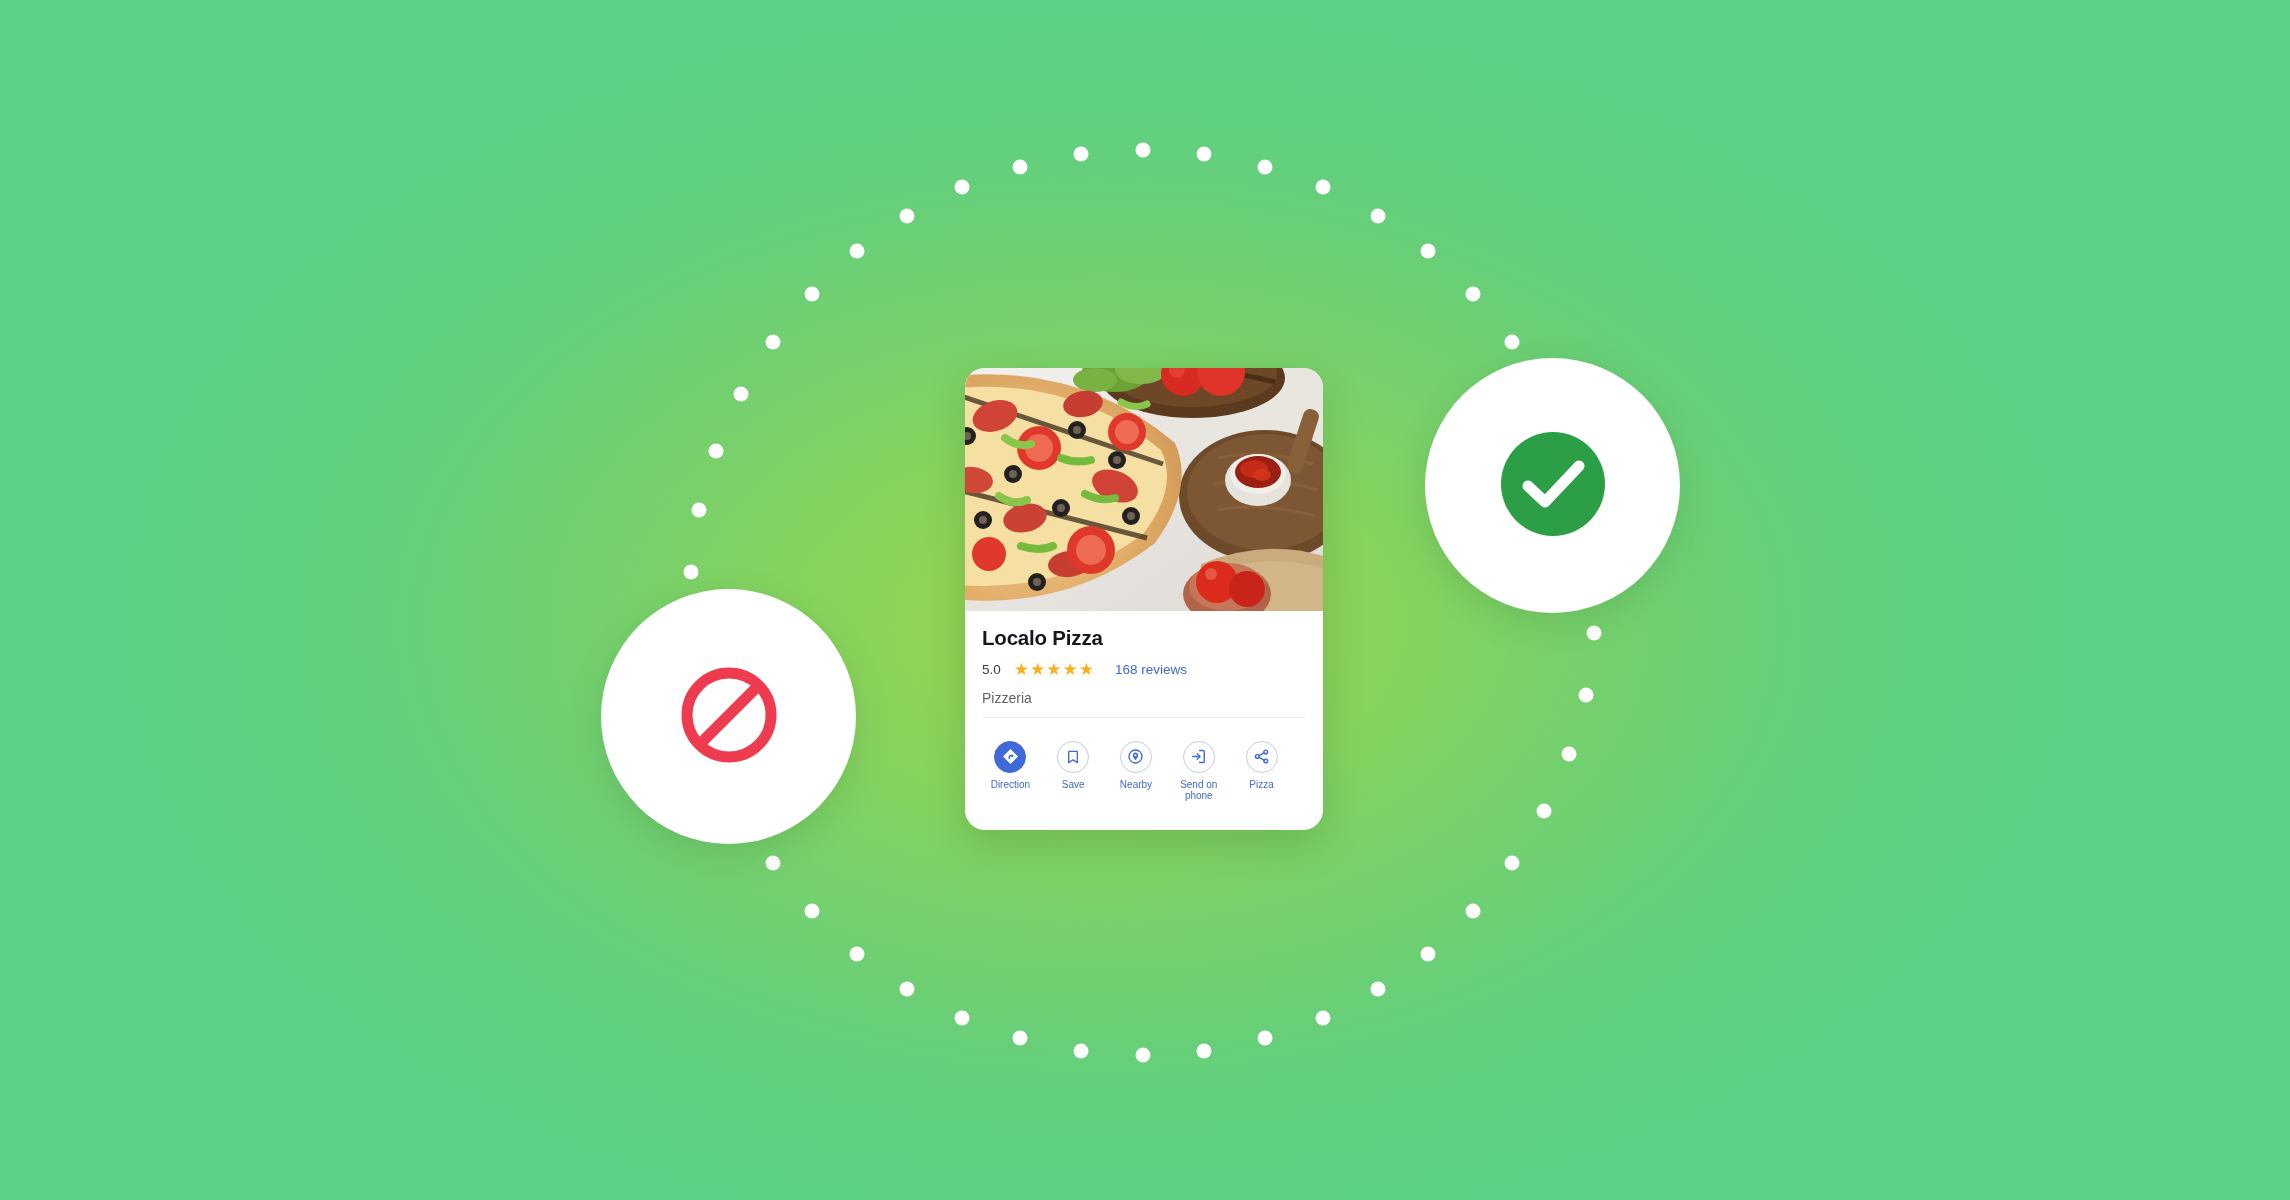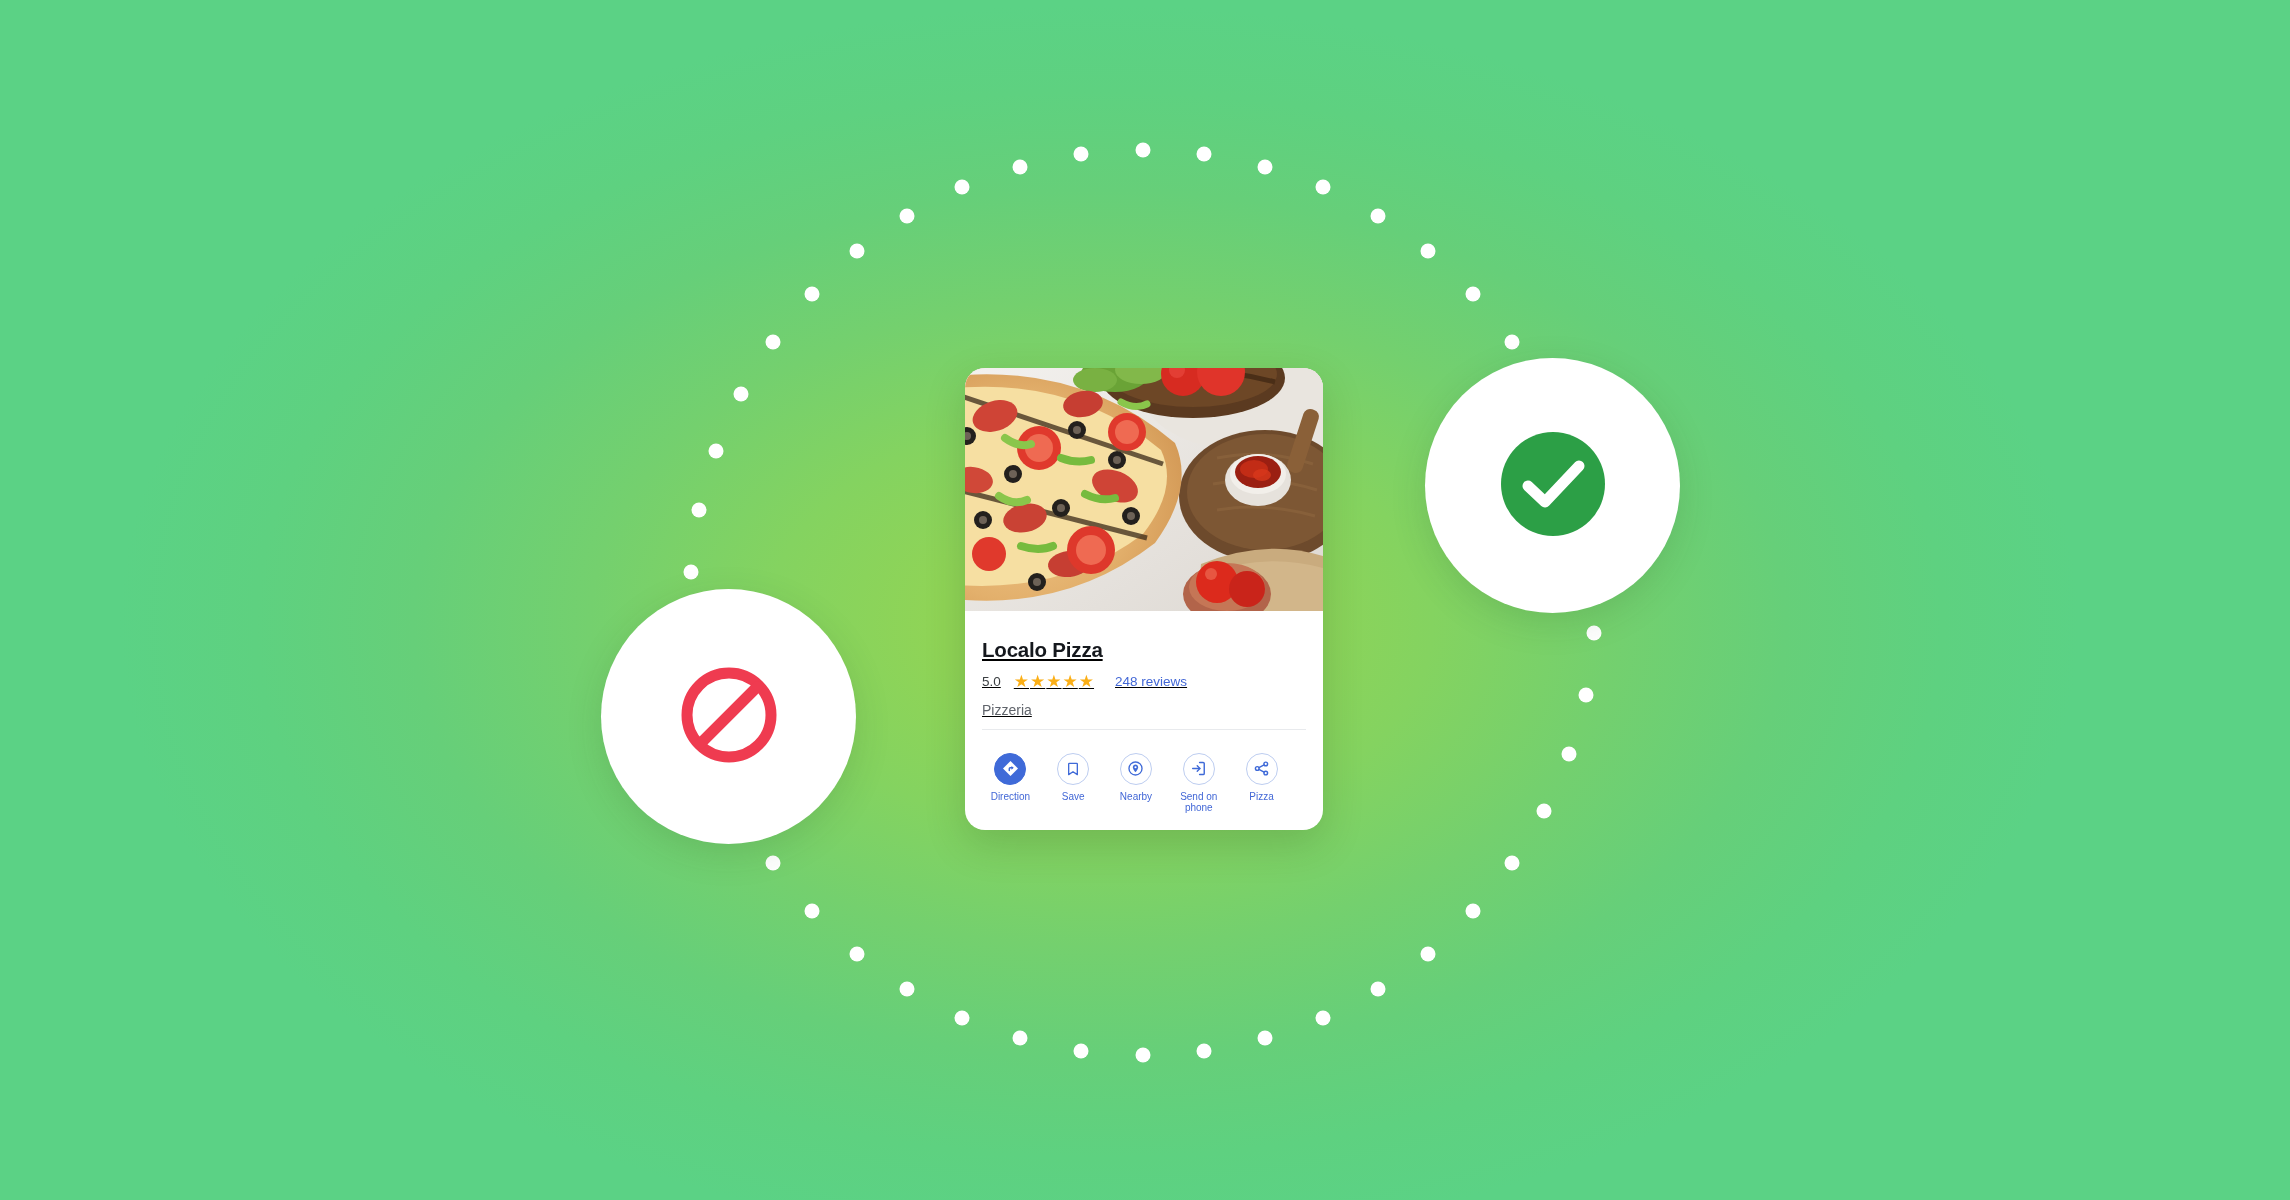--- a/index.html
+++ b/index.html
@@ -74,22 +74,21 @@
   #card-photo{
     position:relative;
     width:100%; height:243px;
     overflow:hidden;
     background:#d8cfc6;
   }
   #card-photo svg{ display:block; width:100%; height:100%; }
 
   
   #card-info{
-    padding:28px 17px 11px 17px;
-    text-decoration:underline;
+    padding:16px 17px 11px 17px;
   }
   #place-title{
     font-size:20.5px;
     font-weight:bold;
     color:#15181d;
     letter-spacing:-0.2px;
     line-height:1.1;
   }
   #rating-row{
     display:flex;
@@ -349,21 +348,21 @@
 
     <div id="rating-row">
       <span id="rating-value">5.0</span>
       <span id="stars">
           <span class="star" style="color: rgb(251, 175, 23);">★</span>
           <span class="star" style="color: rgb(251, 175, 23);">★</span>
           <span class="star" style="color: rgb(251, 175, 23);">★</span>
           <span class="star" style="color: rgb(251, 175, 23);">★</span>
           <span class="star" style="color: rgb(251, 175, 23);">★</span>
         </span>
-      <span id="review-count">248 reviews</span>
+      <span id="review-count">168 reviews</span>
     </div>
 
     <div id="place-category">Pizzeria</div>
     <div id="card-divider"></div>
   </div>
 
   <div id="card-actions">
       <div class="action-item">
         <div class="action-ico primary">
           <svg width="19" height="19" viewBox="0 0 24 24">

